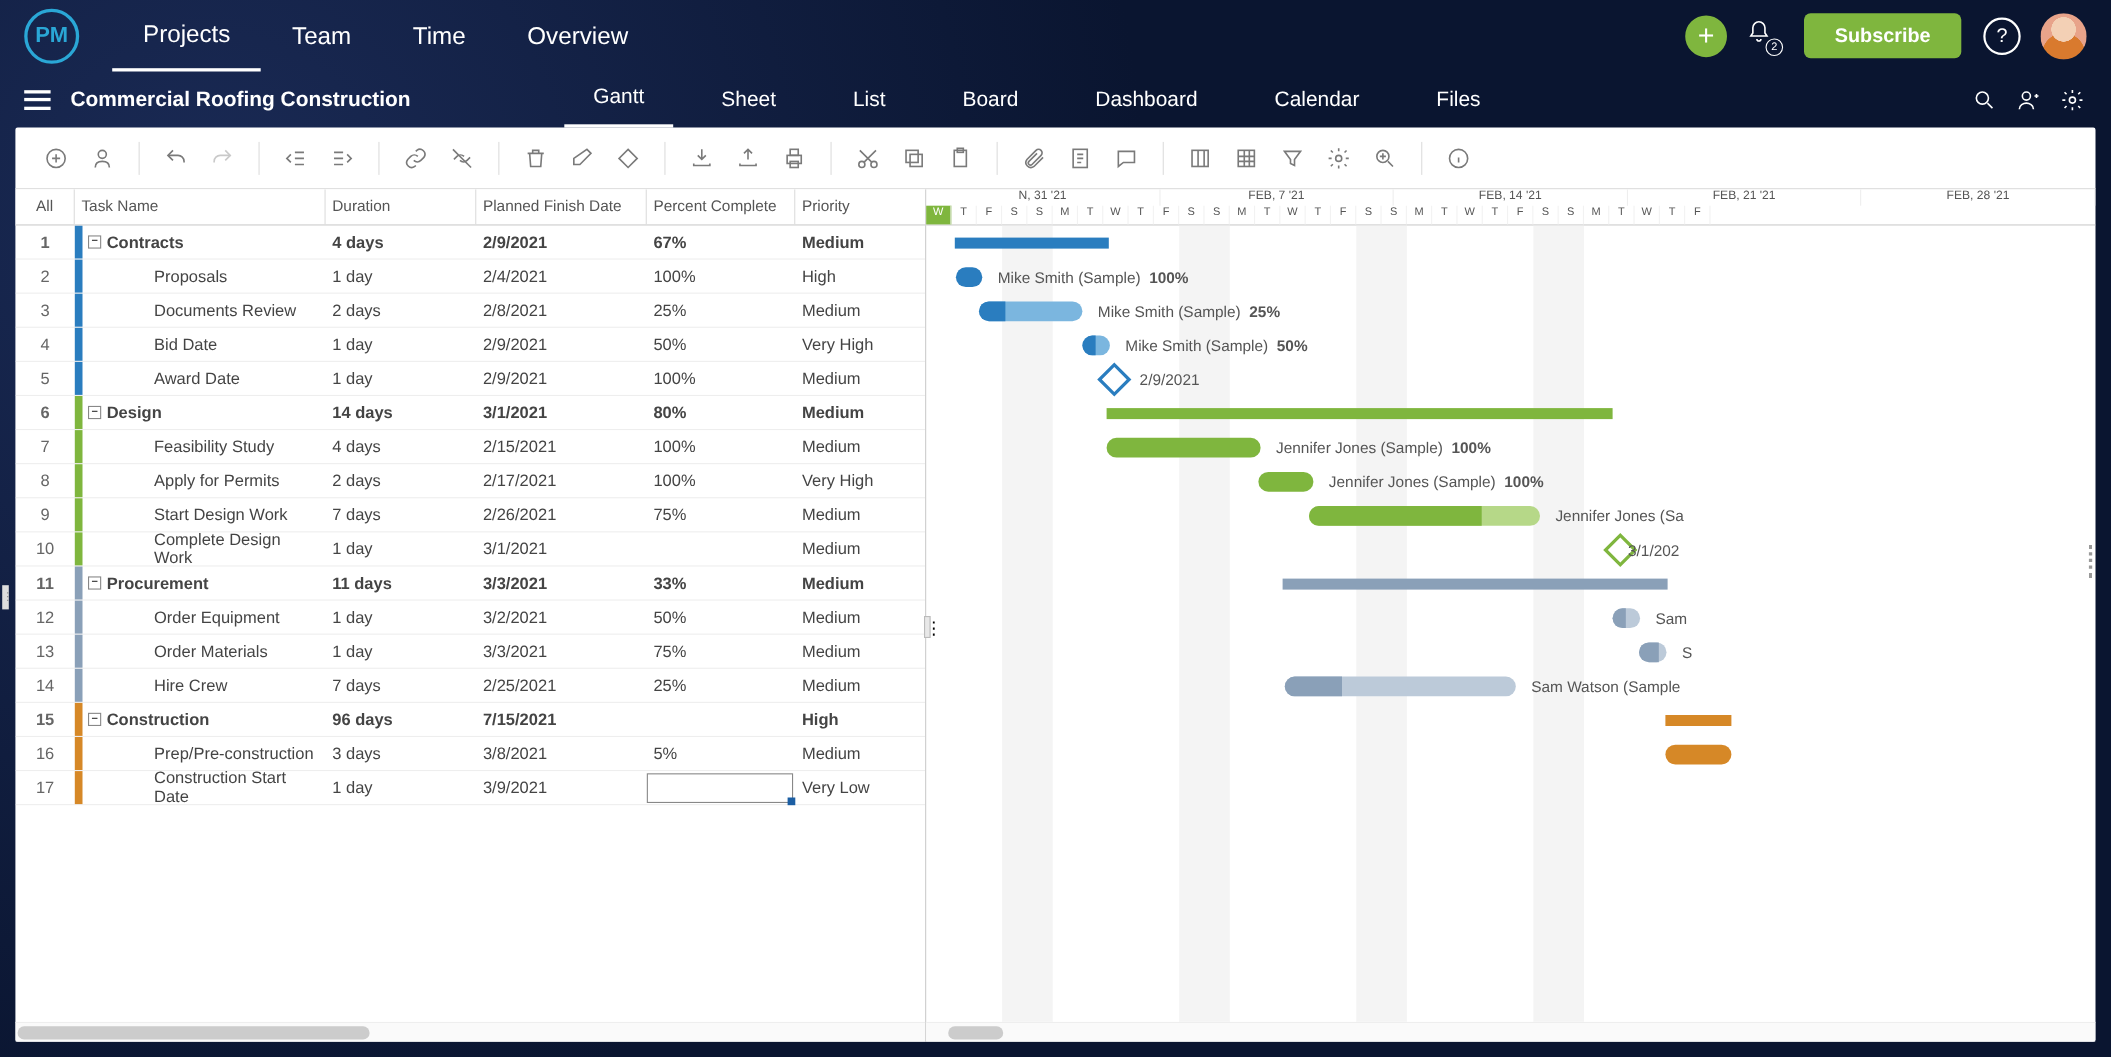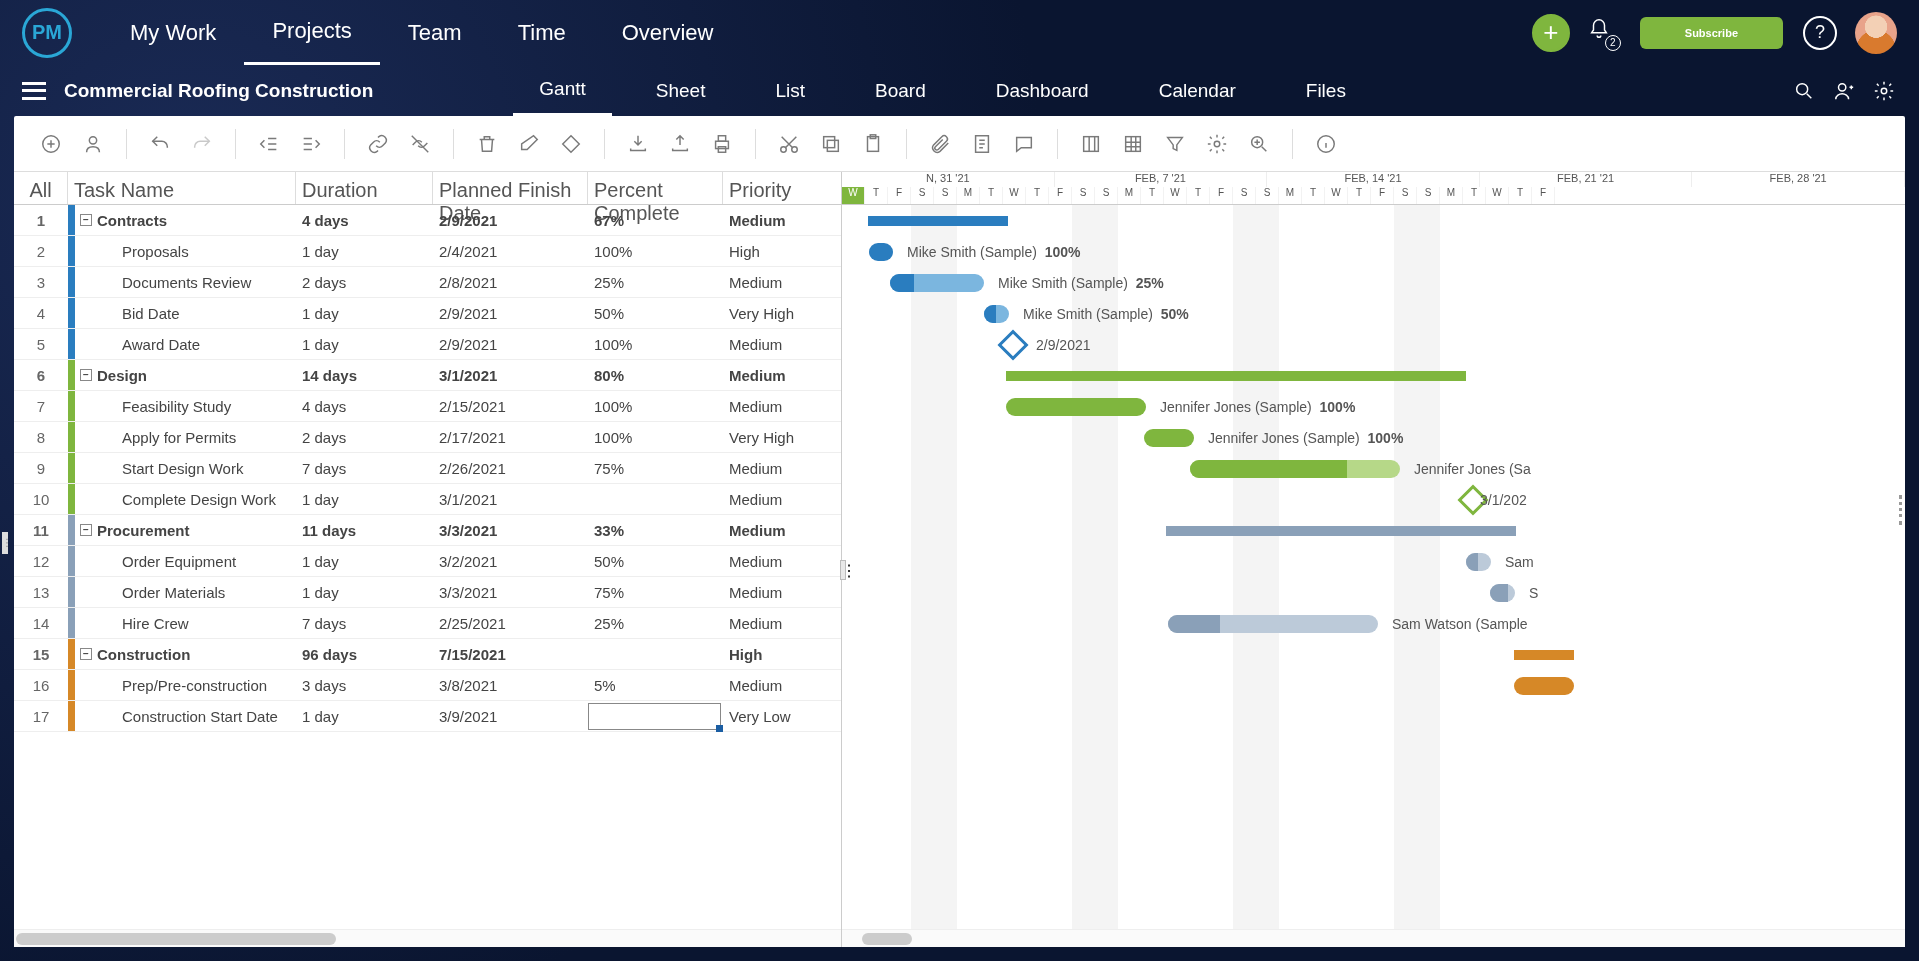--- a/index.html
+++ b/index.html
@@ -9,21 +9,21 @@
 
 
 .topnav{height:65px;display:flex;align-items:center;color:#fff;z-index:2;position:relative;}
 .logo{width:50px;height:50px;border:3px solid #2aa7d6;border-radius:50%;display:flex;align-items:center;justify-content:center;margin:0 30px 0 22px;color:#2aa7d6;font-weight:700;font-size:20px;cursor:pointer;}
 .navitem{padding:0 28px;font-size:22px;color:#fff;cursor:pointer;height:65px;display:flex;align-items:center;}
 .navitem.active{border-bottom:3px solid #fff;}
 .navspacer{flex:1;}
 .addbtn{width:38px;height:38px;border-radius:50%;background:#7fb63e;color:#fff;font-size:26px;display:flex;align-items:center;justify-content:center;margin-right:18px;cursor:pointer;border:2px solid #7fb63e;}
 .bell{position:relative;width:30px;height:30px;margin-right:22px;cursor:pointer;color:#fff;}
 .bell .badge{position:absolute;right:-3px;bottom:-3px;background:#0a1530;border:1.5px solid #fff;color:#fff;font-size:10px;width:16px;height:16px;border-radius:50%;display:flex;align-items:center;justify-content:center;}
-.subscribe{background:#7fb63e;color:#fff;border:none;border-radius:6px;padding:10px 45px;font-size:11px;font-weight:600;margin-right:20px;cursor:pointer;}
+.subscribe{background:#7fb63e;color:#fff;border:none;border-radius:6px;padding:10px 28px;font-size:18px;font-weight:600;margin-right:20px;cursor:pointer;}
 .roundicon{width:34px;height:34px;border:2px solid #fff;border-radius:50%;display:flex;align-items:center;justify-content:center;margin-right:18px;color:#fff;font-size:18px;cursor:pointer;}
 .avatar{width:42px;height:42px;border-radius:50%;background:linear-gradient(135deg,#e8a38a,#c96);margin-right:22px;cursor:pointer;background-color:#e8a38a;background-image:radial-gradient(circle at 50% 35%,#f3d0b5 32%,transparent 33%),radial-gradient(circle at 50% 90%,#d97a2e 45%,transparent 46%);}
 
 
 .subnav{height:51px;display:flex;align-items:center;color:#fff;z-index:2;position:relative;}
 .hamburger{margin:0 18px 0 22px;cursor:pointer;width:24px;height:18px;display:flex;flex-direction:column;justify-content:space-between;}
 .hamburger span{height:3px;background:#fff;}
 .projtitle{font-size:19px;font-weight:700;}
 .subnav-spacer{width:140px;}
 .subtabs{display:flex;align-items:center;height:100%;gap:18px;}
@@ -36,35 +36,35 @@
 .main{flex:1;background:#fff;margin:0 14px 14px 14px;border-radius:2px;display:flex;flex-direction:column;z-index:2;position:relative;}
 
 
 .toolbar{height:56px;border-bottom:1px solid #ddd;display:flex;align-items:center;padding:0 18px;gap:4px;}
 .tbic{width:28px;height:28px;display:flex;align-items:center;justify-content:center;color:#7a7a7a;cursor:pointer;margin:0 5px;}
 .tbsep{width:1px;height:30px;background:#ddd;margin:0 10px;}
 
 
 .content{flex:1;display:flex;overflow:hidden;position:relative;}
 .grid{width:828px;border-right:1px solid #ccc;display:flex;flex-direction:column;}
-.ghead{display:flex;height:33px;border-bottom:1px solid #ccc;font-size:20px;color:#555;background:#fff;}
+.ghead{display:flex;height:33px;border-bottom:1px solid #ccc;font-size:14px;color:#555;background:#fff;}
 .ghead>div{border-right:1px solid #ddd;padding:7px 6px;}
 .col-num{width:54px;text-align:center;}
 .col-name{width:228px;}
 .col-dur{width:137px;}
 .col-date{width:155px;}
 .col-pct{width:135px;}
 .col-pri{width:105px;border-right:none!important;}
 .gbody{flex:1;overflow:hidden;}
 .grow{display:flex;height:31px;align-items:center;font-size:15px;color:#444;border-bottom:1px solid #eee;}
 .grow>div{padding:0 6px;height:100%;display:flex;align-items:center;}
 .grow .num{width:54px;justify-content:center;position:relative;color:#666;}
 .grow .stripe{position:absolute;left:54px;top:0;bottom:0;width:7px;}
 .grow .name{width:228px;position:relative;padding-left:37px;}
-.grow .name.sub{padding-left:54px;}
+.grow .name.sub{padding-left:72px;}
 .grow .dur{width:137px;}
 .grow .date{width:155px;}
 .grow .pct{width:135px;}
 .grow .pri{width:105px;}
 .grow.parent{font-weight:700;}
 .grow.parent .name{padding-left:29px;}
 .expbox{position:absolute;left:12px;width:12px;height:12px;border:1px solid #888;display:flex;align-items:center;justify-content:center;font-size:10px;line-height:1;cursor:pointer;}
 .c-blue{background:#2a7dbf;}
 .c-green{background:#7fb63e;}
 .c-slate{background:#8aa0b8;}
@@ -109,21 +109,20 @@
 </style>
 </head>
 <body>
 
 <div class="app">
 <div class="bgstars"></div>
 
 <div class="topnav">
   <div class="logo">PM</div>
   <div id="mainnav" style="display: flex;">
-        <div class="navitem">My Work</div>
         <div class="navitem active">Projects</div>
         <div class="navitem">Team</div>
         <div class="navitem">Time</div>
         <div class="navitem">Overview</div>
       </div>
   <div class="navspacer"></div>
   <div class="addbtn">+</div>
   <div class="bell">
     <svg class="ic icw" viewBox="0 0 24 24">
           <path d="M6 8a6 6 0 1112 0v5l2 3H4l2-3z"></path>

